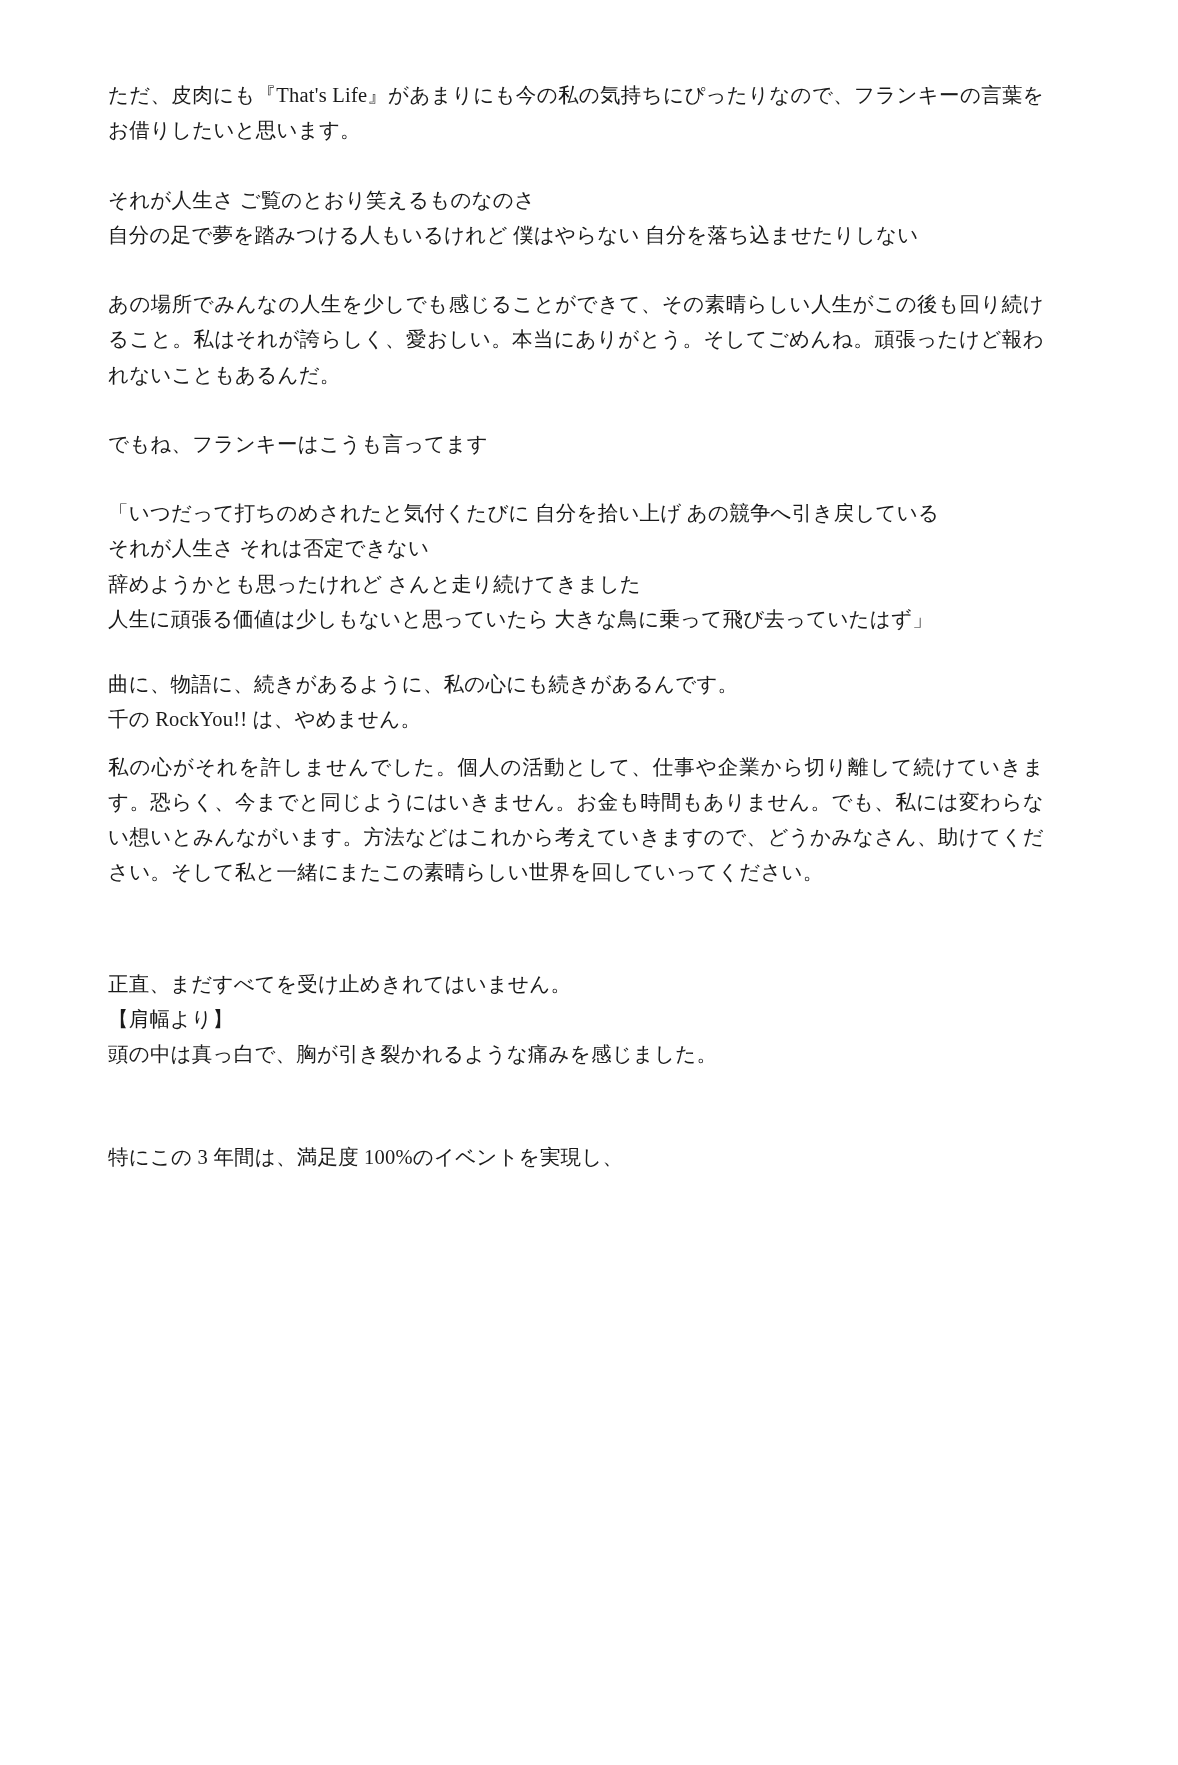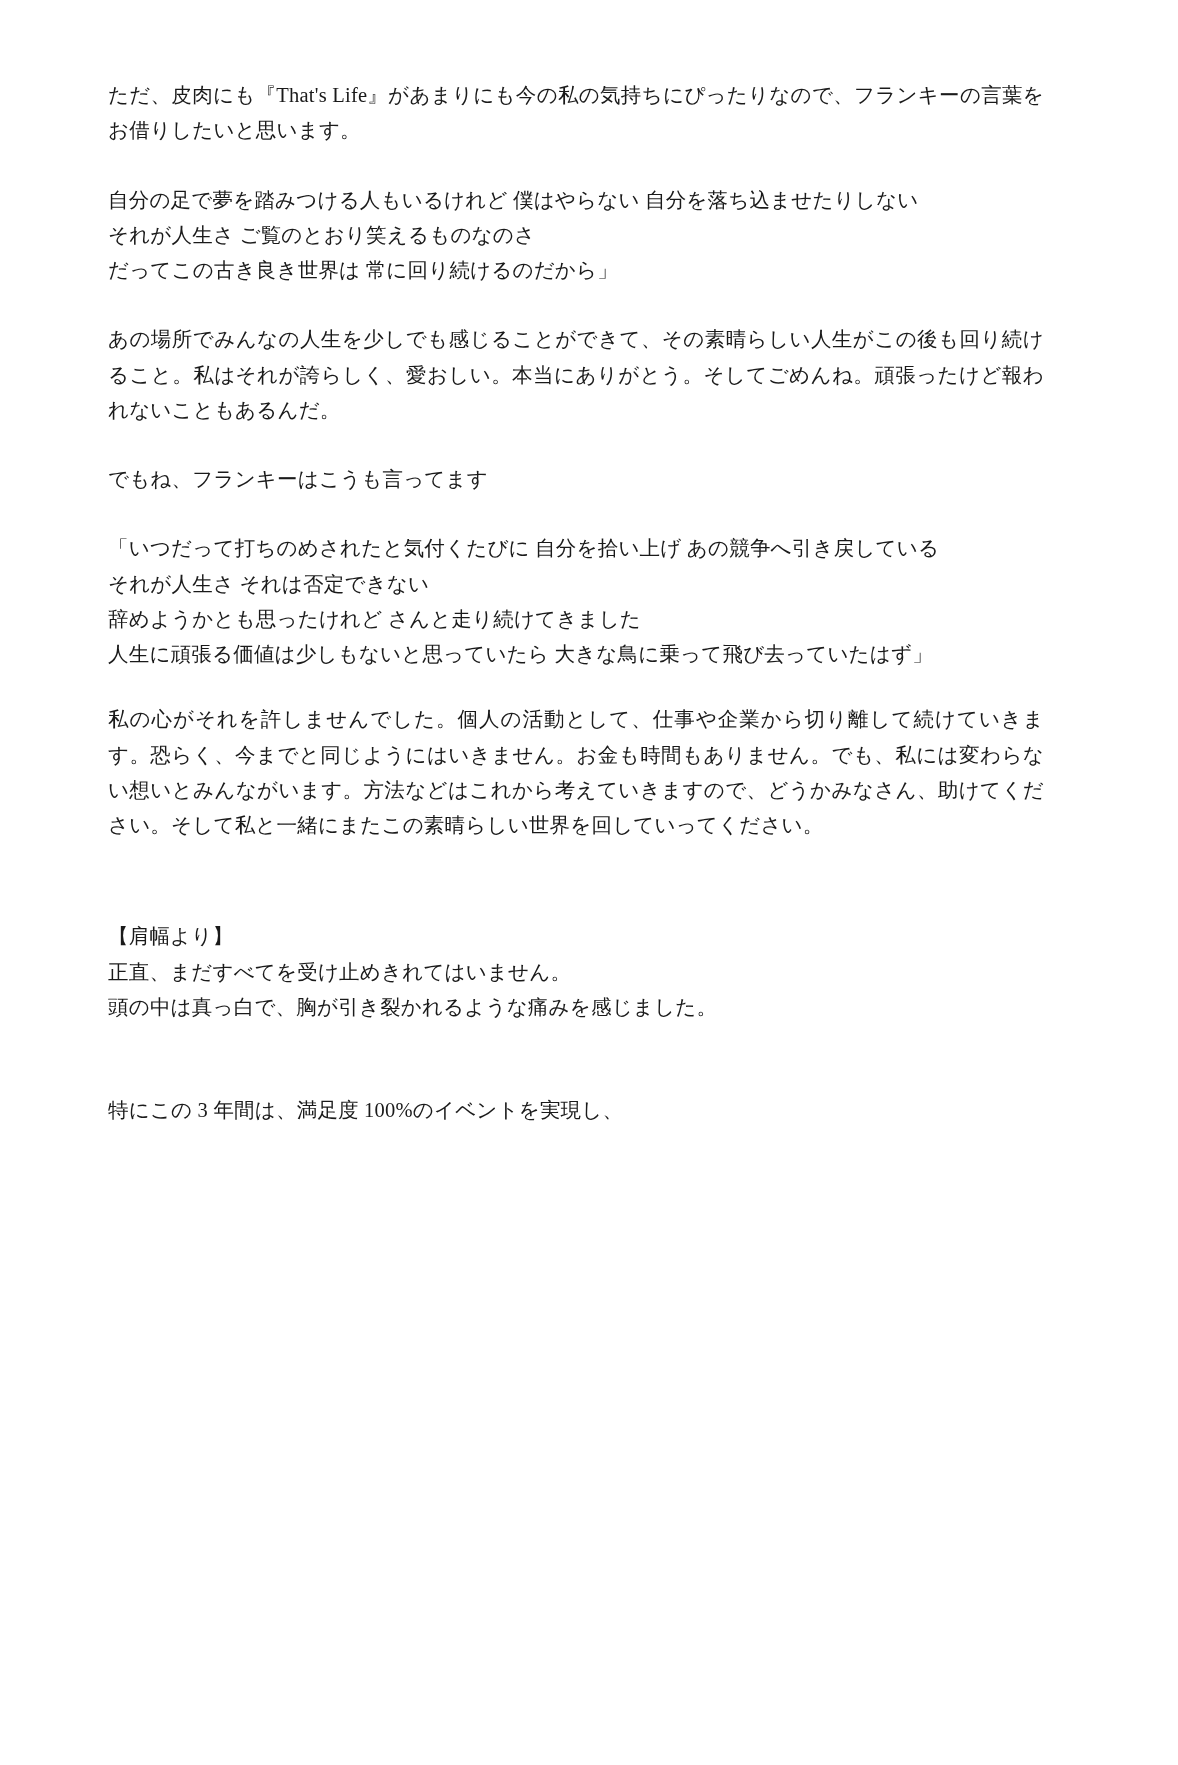--- a/index.html
+++ b/index.html
@@ -50,47 +50,50 @@
 </head>
 <body>
 
 <div class="page">
   <div class="doc-body" id="doc-body">
       <div class="para">
         <span class="flow">ただ、皮肉にも『That's Life』があまりにも今の私の気持ちにぴったりなので、フランキーの言葉をお借りしたいと思います。</span>
       </div>
       <div class="spacer-md"></div>
       <div class="para">
+        <span class="line">それが人生さ ご覧のとおり笑えるものなのさ</span>
         <span class="line">自分の足で夢を踏みつける人もいるけれど 僕はやらない 自分を落ち込ませたりしない</span>
-        <span class="line">それが人生さ ご覧のとおり笑えるものなのさ</span>
-        <span class="line">だってこの古き良き世界は 常に回り続けるのだから」</span>
       </div>
       <div class="spacer-md"></div>
       <div class="para">
         <span class="flow">あの場所でみんなの人生を少しでも感じることができて、その素晴らしい人生がこの後も回り続けること。私はそれが誇らしく、愛おしい。本当にありがとう。そしてごめんね。頑張ったけど報われないこともあるんだ。</span>
       </div>
       <div class="spacer-md"></div>
       <div class="para">
         <span class="line">でもね、フランキーはこうも言ってます</span>
       </div>
       <div class="spacer-md"></div>
       <div class="para">
         <span class="line">「いつだって打ちのめされたと気付くたびに 自分を拾い上げ あの競争へ引き戻している</span>
         <span class="line">それが人生さ それは否定できない</span>
         <span class="line">辞めようかとも思ったけれど さんと走り続けてきました</span>
         <span class="line">人生に頑張る価値は少しもないと思っていたら 大きな鳥に乗って飛び去っていたはず」</span>
       </div>
       <div class="spacer-sm"></div>
       <div class="para">
+        <span class="line">曲に、物語に、続きがあるように、私の心にも続きがあるんです。</span>
+        <span class="line">千の RockYou!! は、やめません。</span>
+      </div>
+      <div class="para">
         <span class="flow">私の心がそれを許しませんでした。個人の活動として、仕事や企業から切り離して続けていきます。恐らく、今までと同じようにはいきません。お金も時間もありません。でも、私には変わらない想いとみんながいます。方法などはこれから考えていきますので、どうかみなさん、助けてください。そして私と一緒にまたこの素晴らしい世界を回していってください。</span>
       </div>
       <div class="spacer-lg"></div>
       <div class="para">
+        <span class="line">正直、まだすべてを受け止めきれてはいません。</span>
         <span class="line">【肩幅より】</span>
-        <span class="line">正直、まだすべてを受け止めきれてはいません。</span>
         <span class="line">頭の中は真っ白で、胸が引き裂かれるような痛みを感じました。</span>
       </div>
       <div class="spacer-md"></div>
       <div class="spacer-md"></div>
       <div class="para">
         <span class="line">特にこの 3 年間は、満足度 100%のイベントを実現し、</span>
       </div>
     </div>
 </div>
 

